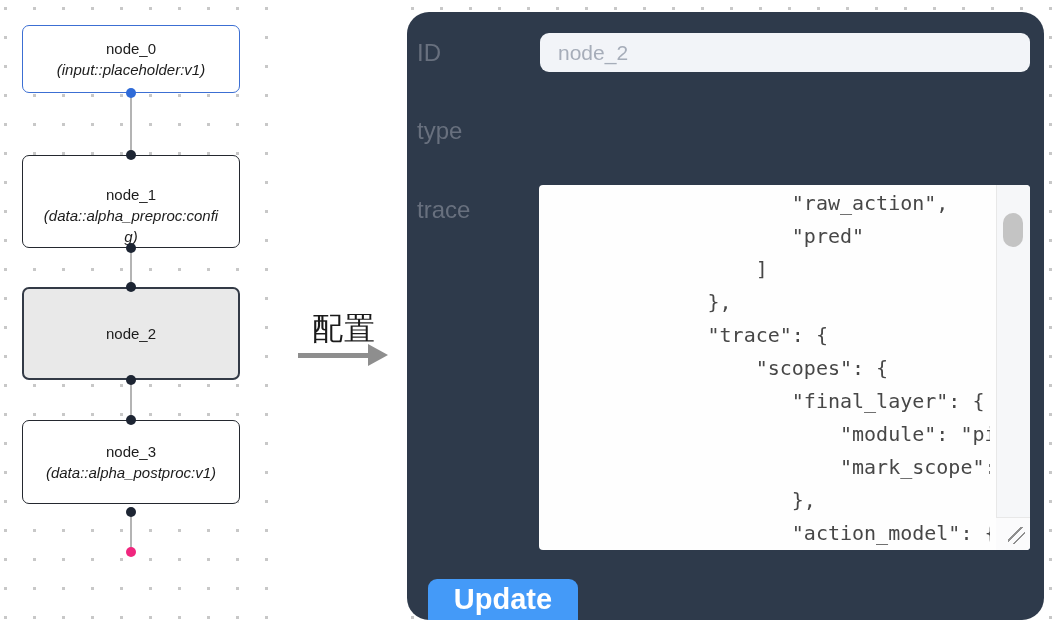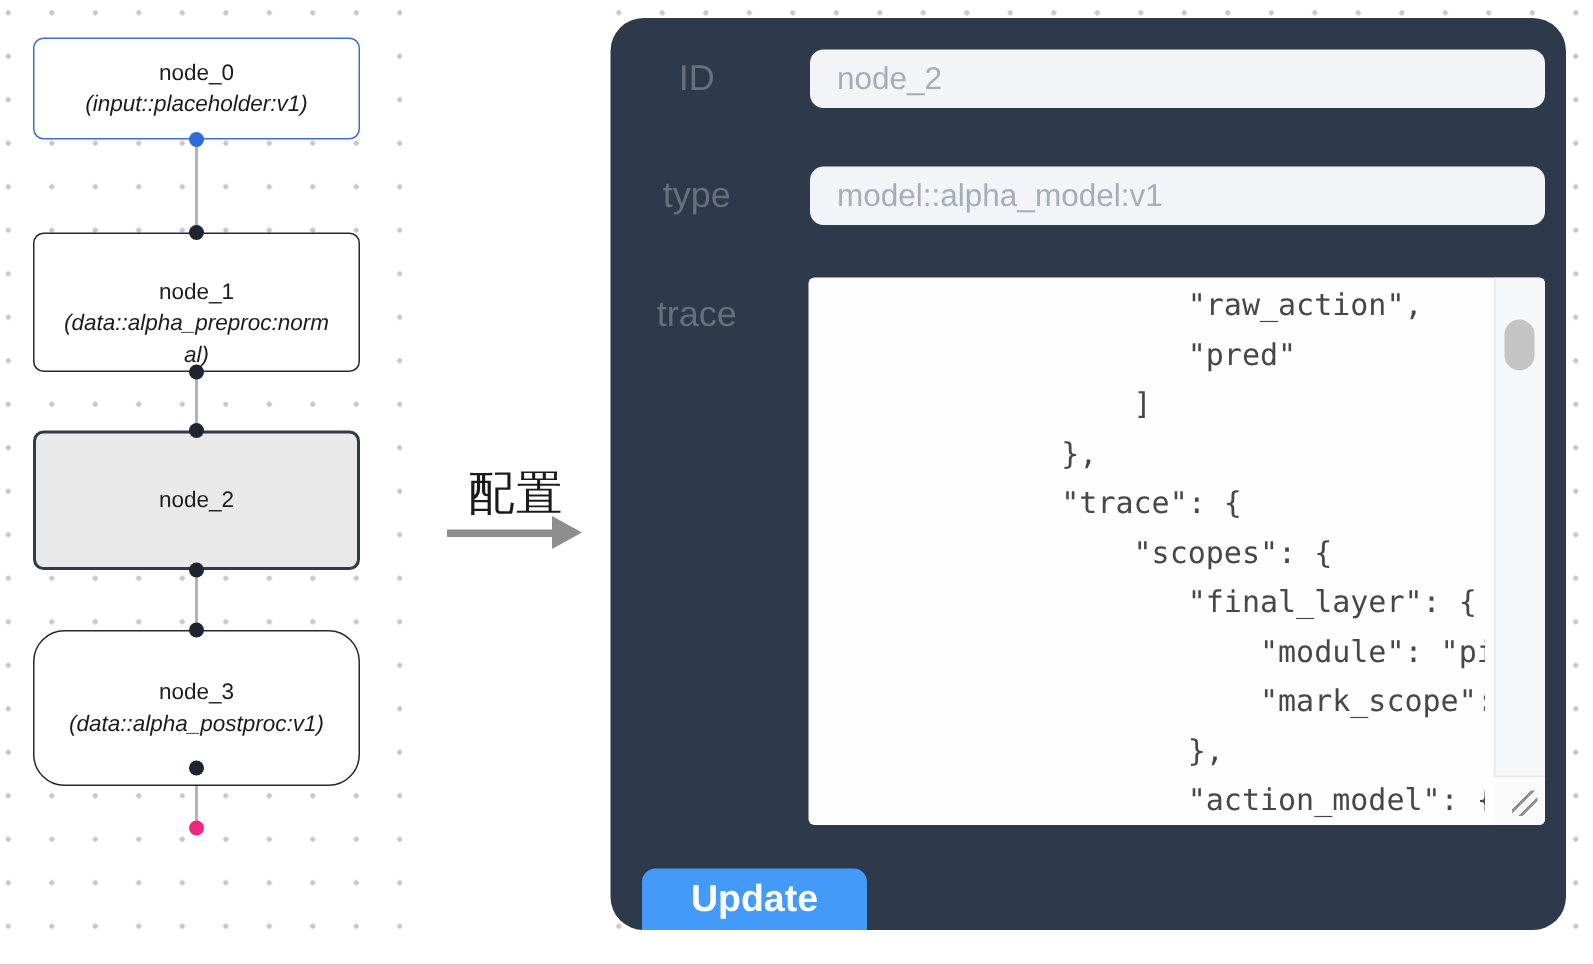--- a/index.html
+++ b/index.html
@@ -49,21 +49,21 @@
     position: absolute; left: 368px; top: 344px; width: 0; height: 0;
     border-left: 20px solid #8e8e8e; border-top: 11px solid transparent; border-bottom: 11px solid transparent;
   }
 
   
   .panel {
     position: absolute; left: 407px; top: 12px; width: 637px; height: 608px;
     background: #2e3a4b; border-radius: 22px; overflow: hidden;
   }
   .flabel {
-    position: absolute; left: 10px; width: 95px; text-align: center;
+    position: absolute; left: 10px; width: 95px; text-align: left;
     color: #68707e; font-size: 24px;
   }
   .flabel.id   { top: 21px;  height: 39px; line-height: 39px; }
   .flabel.type { top: 99px;  height: 39px; line-height: 39px; }
   .flabel.cfg  { top: 184px; }
 
   .tinput {
     position: absolute; left: 133px; width: 490px; height: 39px;
     background: #f2f4f8; border: none; outline: none; border-radius: 9px;
     color: #a6adb9; font-size: 21px; padding: 0 18px;
@@ -96,21 +96,21 @@
   .resize-glyph {
     position: absolute; right: 5px; bottom: 6px; width: 17px; height: 17px;
     background: linear-gradient(135deg,
       transparent 38%, #8f8f8f 38% 46%, transparent 46% 62%,
       #8f8f8f 62% 70%, transparent 70%);
   }
 
   .update-btn {
     position: absolute; left: 21px; bottom: 0; width: 150px; height: 41px;
     background: #449af8; border: none; border-radius: 9px 9px 0 0;
-    color: #ffffff; font-size: 25px; font-weight: 700;
+    color: #ffffff; font-size: 29px; font-weight: 700;
     display: flex; align-items: center; justify-content: center;
     font-family: "Liberation Sans", "DejaVu Sans", sans-serif; cursor: pointer;
   }
 </style>
 </head>
 <body>
 
 <div class="stage">
 
   <div class="canvas left">
@@ -123,31 +123,31 @@
     <div class="node input" style="top:25px;height:68px;">
       <div class="inner">
         <div>node_0</div>
         <div class="tl">(input::placeholder:v1)</div>
       </div>
     </div>
 
     <div class="node" style="top:155px;height:93px;align-items:flex-end;">
       <div class="inner">
         <div>node_1</div>
-        <div class="tl">(data::alpha_preproc:normal)</div>
+        <div class="tl">(data::alpha_preproc:config)</div>
       </div>
     </div>
 
     <div class="node selected" style="top:287px;height:93px;">
       <div class="inner">
         <div>node_2</div>
       </div>
     </div>
 
-    <div class="node" style="top:420px;height:104px;border-radius:21px;">
+    <div class="node" style="top:420px;height:84px;">
       <div class="inner">
         <div>node_3</div>
         <div class="tl">(data::alpha_postproc:v1)</div>
       </div>
     </div>
 
 
     <div class="port blue" style="top:88px;"></div>
     <div class="port" style="top:150px;"></div>
     <div class="port" style="top:243px;"></div>
@@ -163,21 +163,20 @@
   <div class="arrow-head"></div>
 
   <div class="canvas right"></div>
 
   <div class="panel">
 
     <div class="flabel id">ID</div>
     <input class="tinput id" type="text" value="node_2" style="">
 
     <div class="flabel type">type</div>
-    <input class="tinput type" type="text" value="model::alpha_model:v1" style="">
 
     <div class="flabel cfg">trace</div>
 
     <div class="config-box">
       <pre class="config-text">                    "raw_action",
                     "pred"
                  ]
              },
              "trace": {
                  "scopes": {

